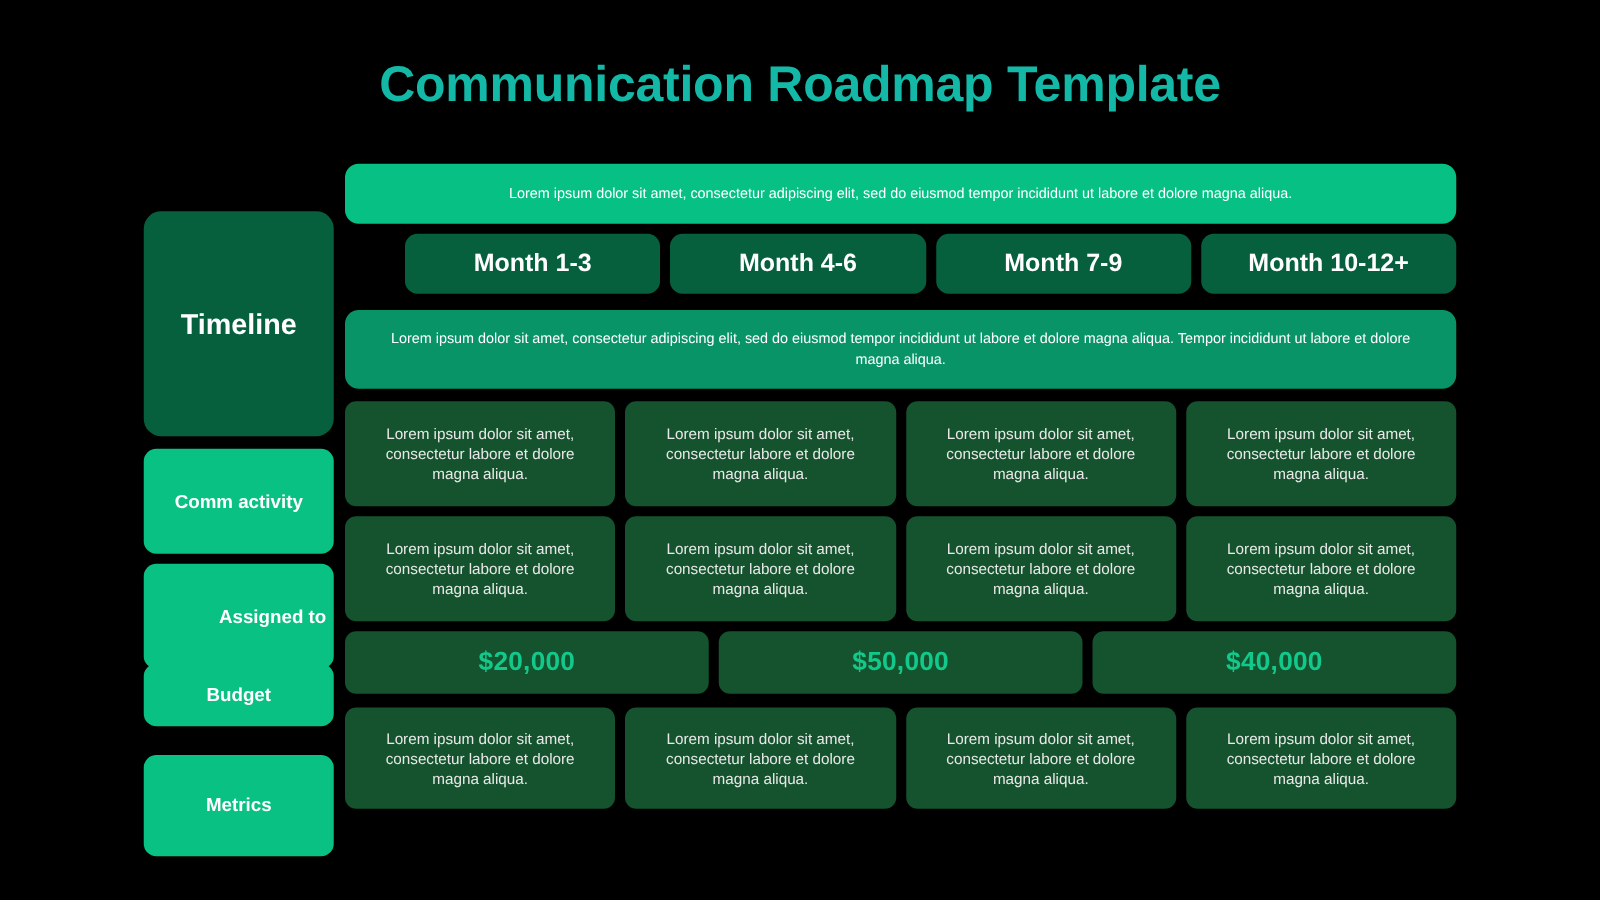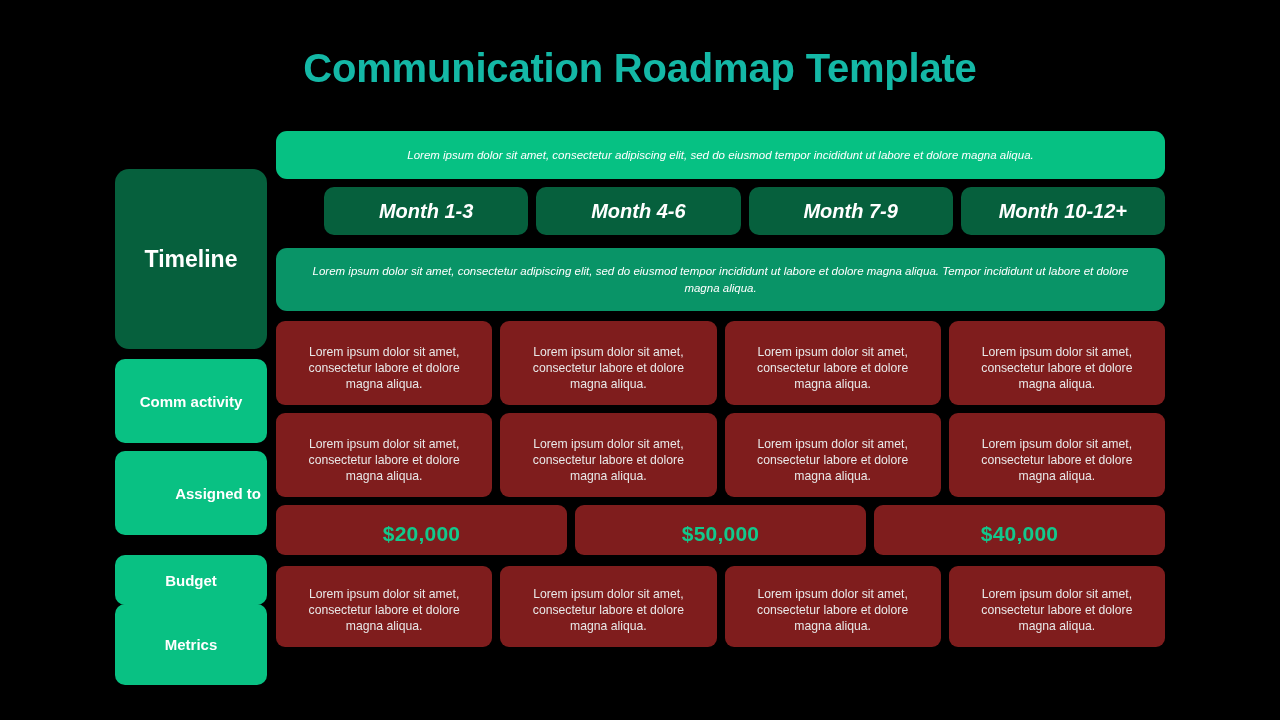--- a/index.html
+++ b/index.html
@@ -68,40 +68,39 @@
 
   .row-label.timeline {
     top: 0;
     height: 180px;
     background: #06603d;
     font-size: 23px;
     border-radius: 14px;
   }
   .row-label.comm     { top: 190px; height: 84px; background: #09c183; font-size: 15px; }
   .row-label.assigned { top: 282px; height: 84px; background: #09c183; font-size: 15px; justify-content: flex-end; }
-  .row-label.budget   { top: 386px; height: 50px; background: #09c183; font-size: 15px; }
+  .row-label.budget   { top: 362px; height: 50px; background: #09c183; font-size: 15px; }
   .row-label.metrics  { top: 435px; height: 81px; background: #09c183; font-size: 15px; }
 
   
   .content-col {
     position: absolute;
     left: 161px;
     top: 0;
     width: 889px;
     height: 516px;
   }
 
   
   .timeline-block {
     position: absolute;
     left: 0;
     top: 0;
     width: 889px;
     height: 180px;
-    font-style: italic;
   }
 
   .banner {
     position: absolute;
     left: 0;
     width: 889px;
     border-radius: 11px;
     display: flex;
     align-items: center;
     justify-content: center;
@@ -156,24 +155,24 @@
     display: flex;
     gap: 8px;
   }
   .data-row.r-comm     { top: 190px; height: 84px; }
   .data-row.r-assigned { top: 282px; height: 84px; }
   .data-row.r-budget   { top: 374px; height: 50px; }
   .data-row.r-metrics  { top: 435px; height: 81px; }
 
   .cell {
     flex: 1 1 0;
-    background: #7f1d1d;
+    background: #14532d;
     border-radius: 9px;
     display: flex;
-    align-items: flex-end;
+    align-items: center;
     justify-content: center;
     text-align: center;
     color: #e8e8e8;
     font-size: 12.2px;
     line-height: 16px;
     padding: 13px 14px;
   }
 
   .cell.money {
     color: #12c98c;

